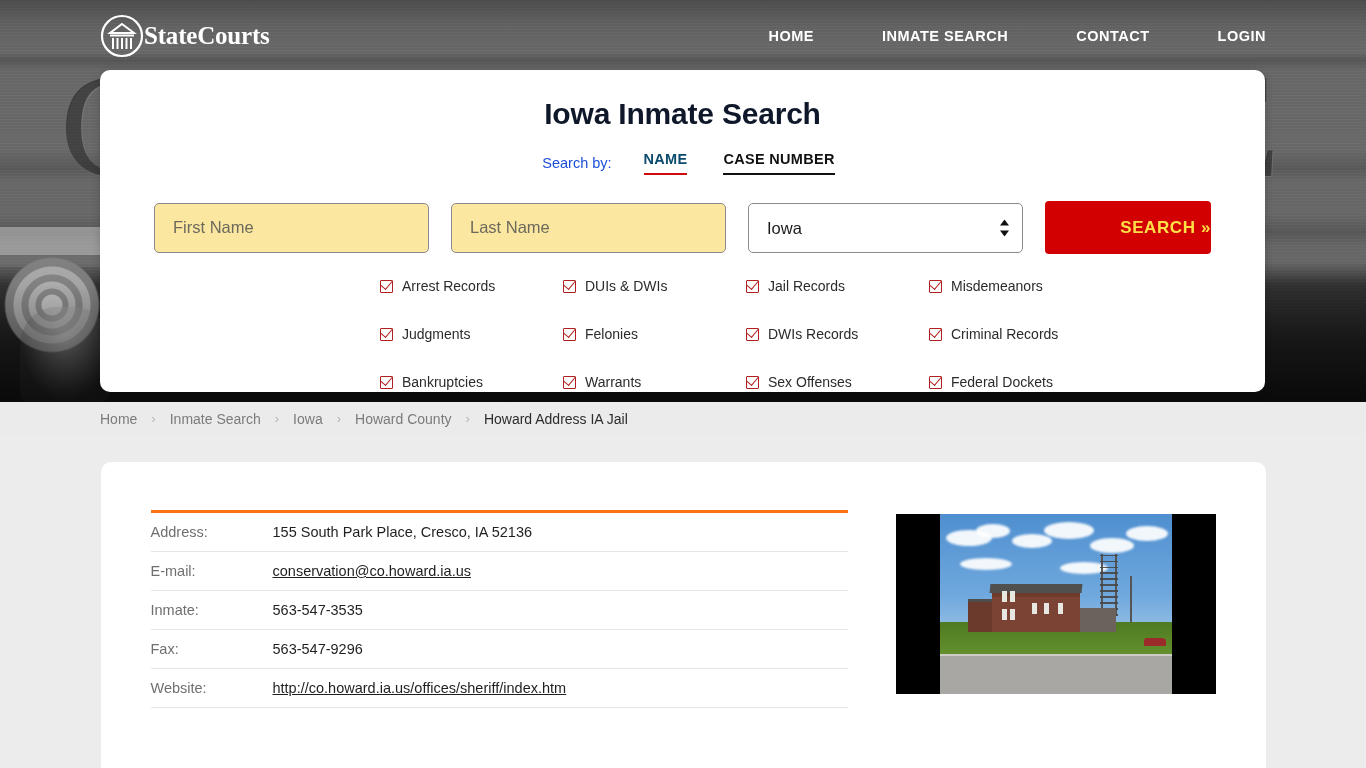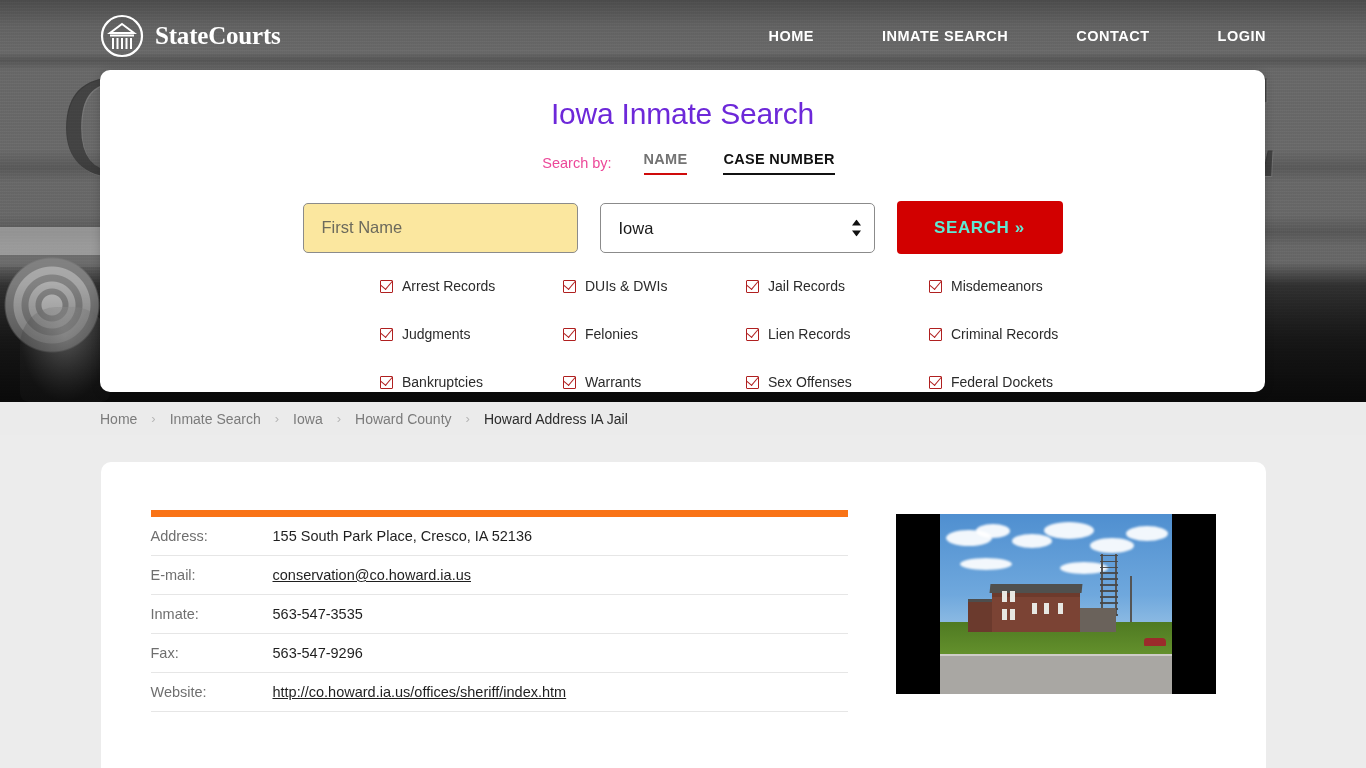--- a/index.html
+++ b/index.html
@@ -96,21 +96,21 @@
   
   .topbar {
     position: relative;
     z-index: 5;
     height: 72px;
     display: flex;
     align-items: center;
     justify-content: space-between;
     padding: 0 100px 0 100px;
   }
-  .brand { display: flex; align-items: center; gap: 11px; }
+  .brand { display: flex; align-items: center; }
   .brand-mark { width: 44px; height: 44px; display:block; }
   .brand-name {
     font-family: "Liberation Serif", serif;
     font-weight: bold;
     font-size: 25px;
     color: #ffffff;
     letter-spacing: -0.2px;
   }
   .mainnav { display: flex; align-items: center; gap: 0; }
   .mainnav a {
@@ -133,42 +133,42 @@
     width: 1165px;
     height: 322px;
     background: #ffffff;
     border-radius: 10px;
     z-index: 4;
     box-shadow: 0 2px 10px rgba(0,0,0,0.18);
   }
   .search-title {
     text-align: center;
     font-size: 30px;
-    font-weight: normal;
-    color: #6d28d9;
+    font-weight: bold;
+    color: #0f172a;
     padding-top: 27px;
     letter-spacing: -0.2px;
   }
   .searchby-row {
     display: flex;
     align-items: center;
     justify-content: center;
     gap: 0;
     margin-top: 20px;
     font-size: 14.5px;
   }
-  .searchby-label { color: #ec4899; margin-right: 32px; margin-left: 12px; }
+  .searchby-label { color: #1d4ed8; margin-right: 32px; margin-left: 12px; }
   .tab {
     font-weight: bold;
     font-size: 14.5px;
     letter-spacing: 0.3px;
     padding-bottom: 6px;
     cursor: pointer;
   }
-  .tab-name { color: #737373; border-bottom: 2px solid #cf0a0a; margin-right: 36px; }
+  .tab-name { color: #0c4a6e; border-bottom: 2px solid #cf0a0a; margin-right: 36px; }
   .tab-case { color: #111111; border-bottom: 2px solid #111111; }
 
   .form-row {
     display: flex;
     align-items: center;
     justify-content: center;
     gap: 22px;
     margin-top: 26px;
     padding: 0 28px;
   }
@@ -206,28 +206,29 @@
     right: 13px; top: 50%;
     transform: translateY(-50%);
     pointer-events: none;
     display: flex; flex-direction: column; gap: 3px;
     color: #111;
   }
   .btn-search {
     width: 166px;
     height: 53px;
     background: #d20000;
-    color: #5eead4;
+    color: #fde047;
     border: none;
     border-radius: 4px;
     font-size: 17px;
     font-weight: bold;
     letter-spacing: 0.6px;
     cursor: pointer;
     font-family: "Liberation Sans", sans-serif;
+    text-align: right;
   }
 
   .checks {
     margin-top: 24px;
     display: grid;
     grid-template-columns: repeat(4, 1fr);
     column-gap: 0;
     row-gap: 9px;
     padding: 0 185px 0 280px;
     gap: 32px;
@@ -293,21 +294,21 @@
   .content-title {
     font-size: 28px;
     font-weight: bold;
     color: #121212;
     letter-spacing: -0.3px;
     margin-bottom: 50px;
   }
   .content-cols { display: flex; gap: 48px; align-items: flex-start; }
   .info-table { width: 700px; border-collapse: collapse; }
   .info-table tr { border-bottom: 1px solid #e6e6e6; }
-  .info-table tr:first-child { border-top: 7px solid #f97316; }
+  .info-table tr:first-child { border-top: 3px solid #f97316; }
   .info-table th {
     text-align: left;
     font-weight: normal;
     color: #6f6f6f;
     font-size: 14.5px;
     padding: 11px 0;
     width: 122px;
     vertical-align: middle;
   }
   .info-table td {
@@ -425,20 +426,21 @@
     <div class="search-title">Iowa Inmate Search</div>
 
     <div class="searchby-row">
       <span class="searchby-label">Search by:</span>
       <span class="tab tab-name">NAME</span>
       <span class="tab tab-case">CASE NUMBER</span>
     </div>
 
     <div class="form-row">
       <input class="txt-input" type="text" placeholder="First Name" style="">
+      <input class="txt-input" type="text" placeholder="Last Name" style="">
       <div class="sel-wrap">
         <select class="sel-input">
           <option>Iowa</option>
         </select>
         <span class="sel-arrows">
           <svg width="11" height="7" viewBox="0 0 11 7">
               <path d="M5.5 0 L10 6 L1 6 Z" fill="#111"></path>
             </svg>
           <svg width="11" height="7" viewBox="0 0 11 7">
               <path d="M5.5 7 L1 1 L10 1 Z" fill="#111"></path>
@@ -469,21 +471,21 @@
       <div class="chk">
           <span class="chk-box"></span>
           <span>Judgments</span>
         </div>
       <div class="chk">
           <span class="chk-box"></span>
           <span>Felonies</span>
         </div>
       <div class="chk">
           <span class="chk-box"></span>
-          <span>Lien Records</span>
+          <span>DWIs Records</span>
         </div>
       <div class="chk">
           <span class="chk-box"></span>
           <span>Criminal Records</span>
         </div>
 
       <div class="chk">
           <span class="chk-box"></span>
           <span>Bankruptcies</span>
         </div>

